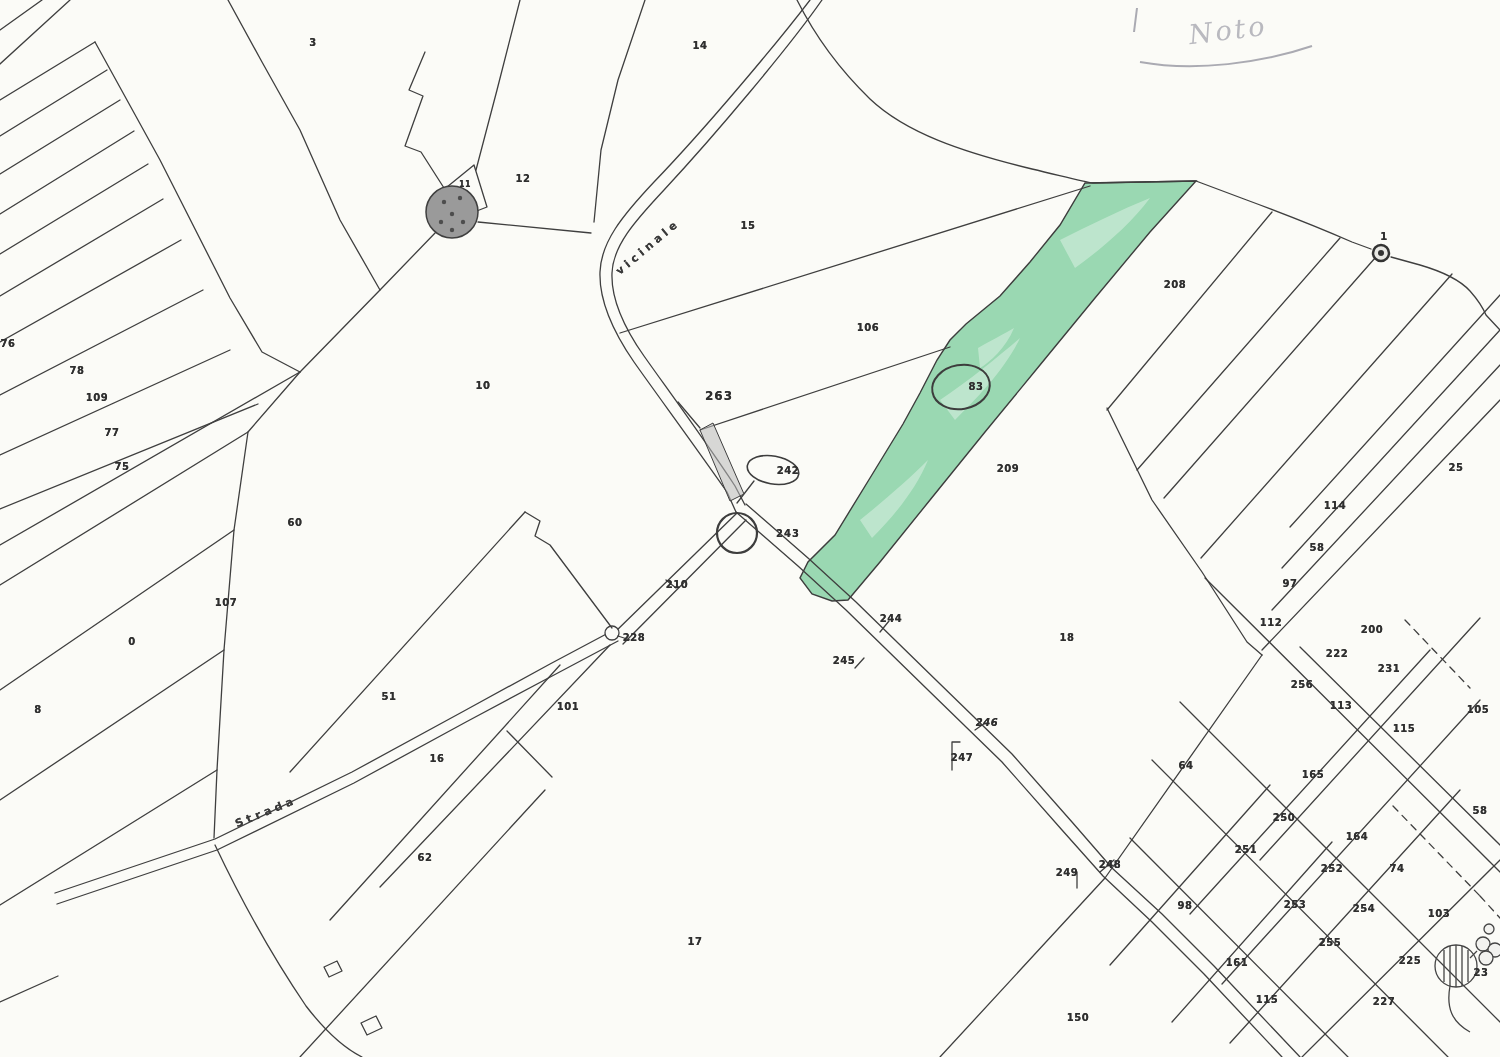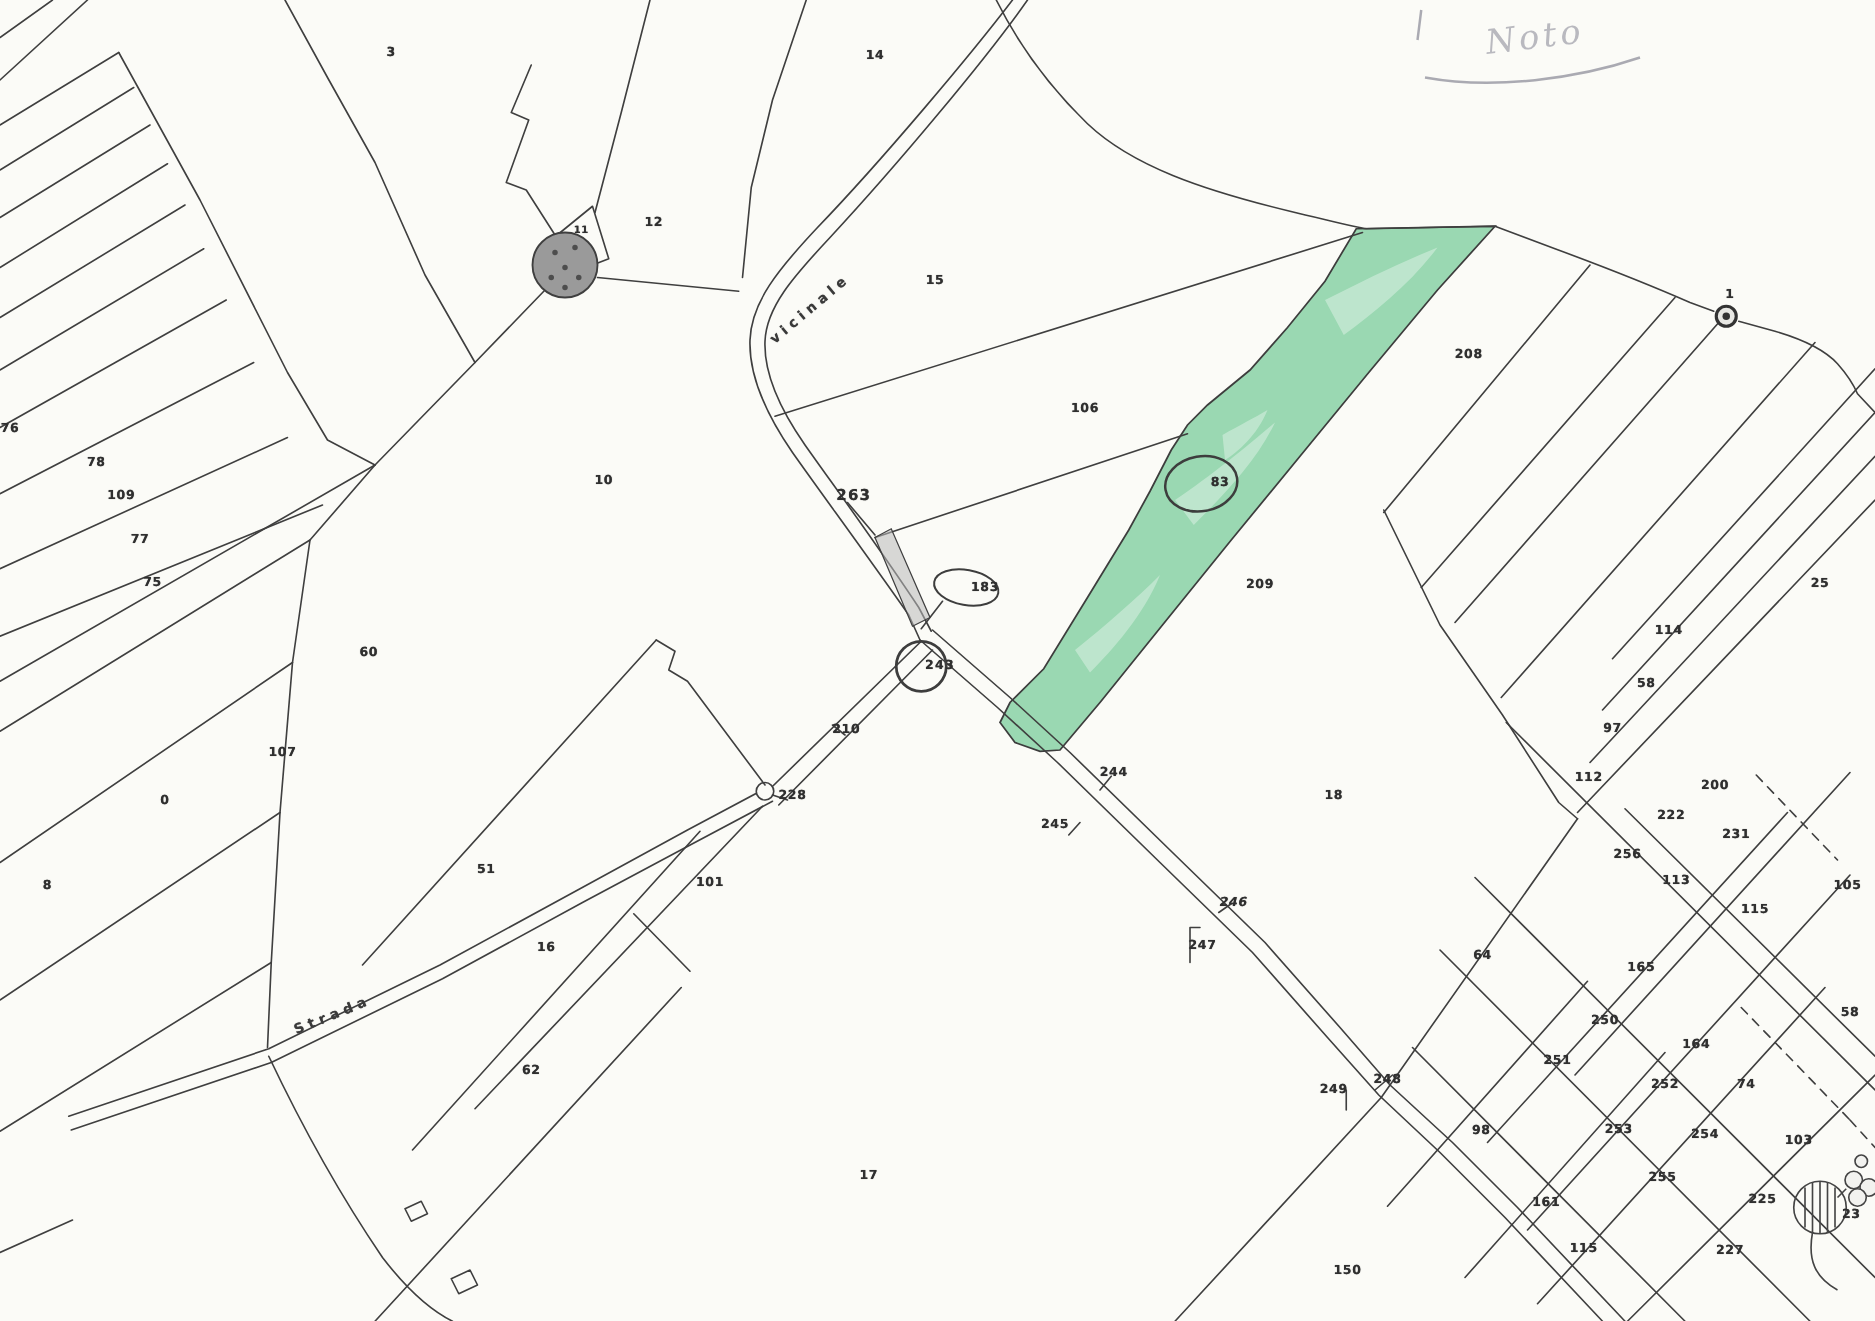--- a/index.html
+++ b/index.html
@@ -9,21 +9,21 @@
     font-family:"DejaVu Sans", sans-serif;
   }
   .map svg{position:absolute;left:0;top:0;}
   .labels{position:absolute;left:0;top:0;width:100%;height:100%;}
   .num{
     position:absolute;transform:translate(-50%,-50%);
     font-size:10px;font-weight:bold;color:#2f2f2f;
     letter-spacing:.5px;white-space:nowrap;text-shadow:0 0 .6px #444;
   }
   .num.tiny{font-size:8px;}
-  .num.bold{font-size:12px;letter-spacing:1px;}
+  .num.bold{font-size:12px;letter-spacing:1px;margin-left:36px;}
   .num.circ{font-size:10px;padding-left:30px;}
   .road{
     position:absolute;transform:translate(-50%,-50%);
     font-size:11px;font-weight:bold;color:#3a3a3a;
     letter-spacing:4px;white-space:nowrap;text-shadow:0 0 .6px #555;
   }
   .hand{
     position:absolute;left:1228px;top:30px;
     transform:translate(-50%,-50%) rotate(-7deg);
     font-family:"DejaVu Serif", serif;font-style:italic;
@@ -204,21 +204,21 @@
       <span class="num" style="left: 1364px; top: 908px;">254</span>
       <span class="num" style="left: 1439px; top: 913px;">103</span>
       <span class="num" style="left: 1330px; top: 942px;">255</span>
       <span class="num" style="left: 1410px; top: 960px;">225</span>
       <span class="num" style="left: 1481px; top: 972px;">23</span>
       <span class="num" style="left: 1267px; top: 999px;">115</span>
       <span class="num" style="left: 1384px; top: 1001px;">227</span>
       <span class="num" style="left: 1185px; top: 905px;">98</span>
       <span class="num" style="left: 1237px; top: 962px;">161</span>
       <span class="num" style="left: 1078px; top: 1017px;">150</span>
-      <span class="num circ" style="left: 773px; top: 470px;">183</span>
+      <span class="num circ" style="left: 773px; top: 470px;">242</span>
       <span class="num circ bold" style="left: 737px; top: 533px;">243</span>
       <span class="num circ tiny" style="left: 961px; top: 386px;">83</span>
       <span class="road" style="left: 648px; top: 247px; transform: translate(-50%, -50%) rotate(-40deg);">vicinale</span>
       <span class="road" style="left: 266px; top: 812px; transform: translate(-50%, -50%) rotate(-22deg);">Strada</span>
     </div>
 
   <span class="hand">Noto</span>
 </div>
 
 </body></html>

